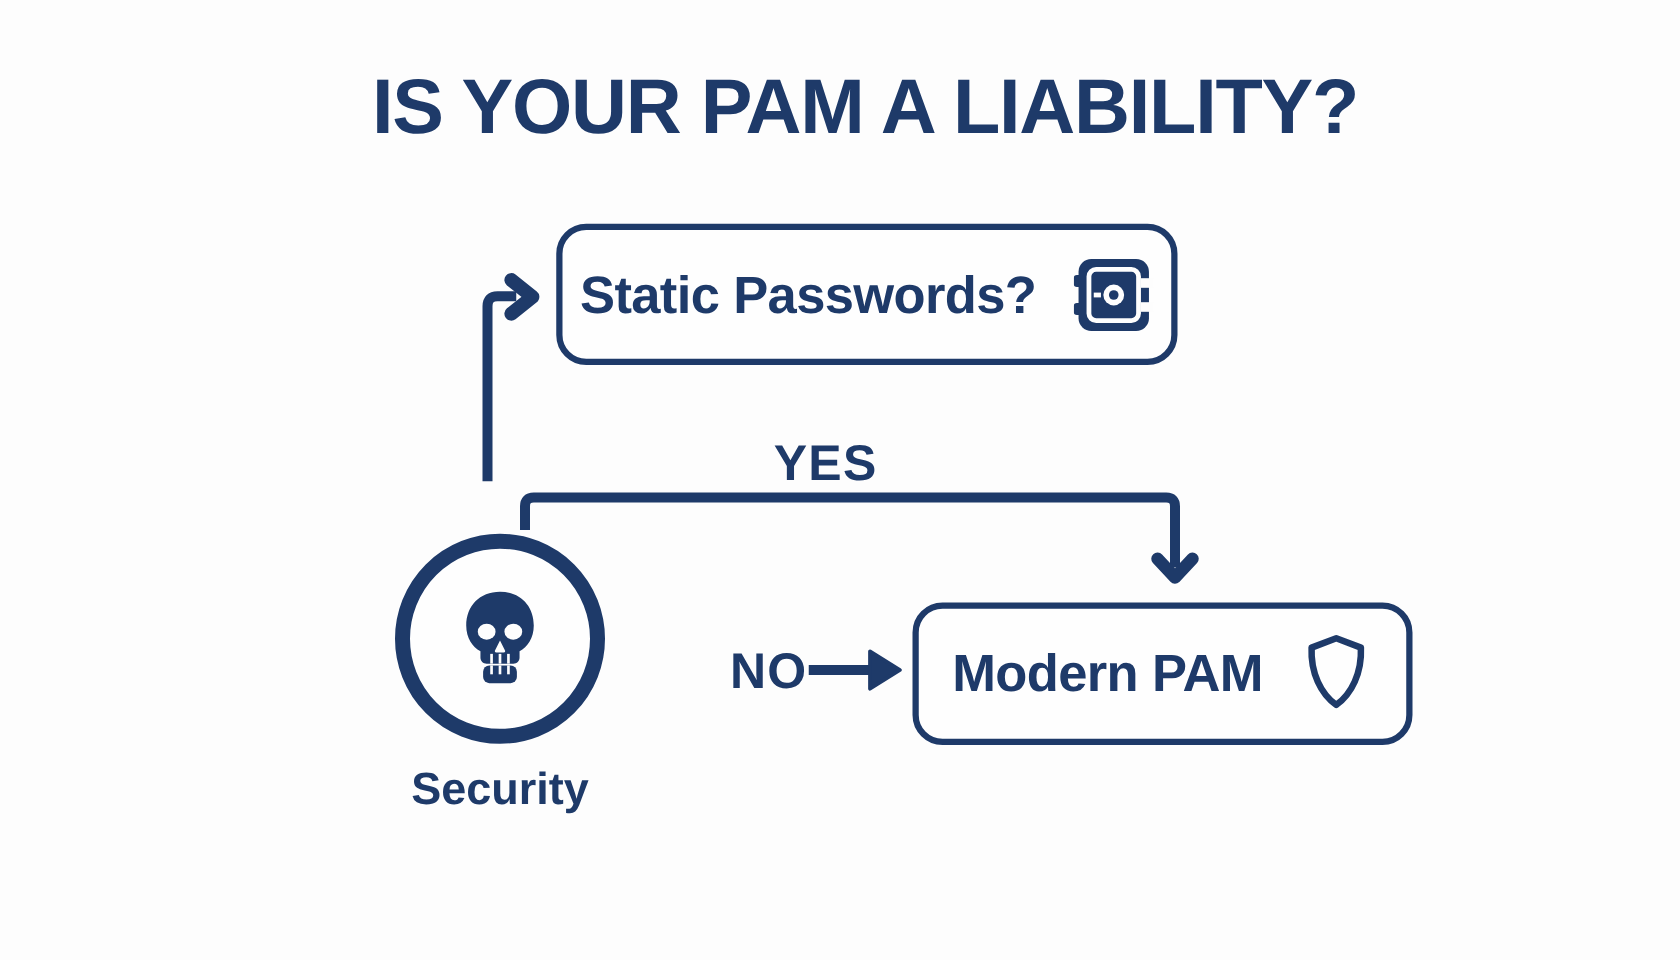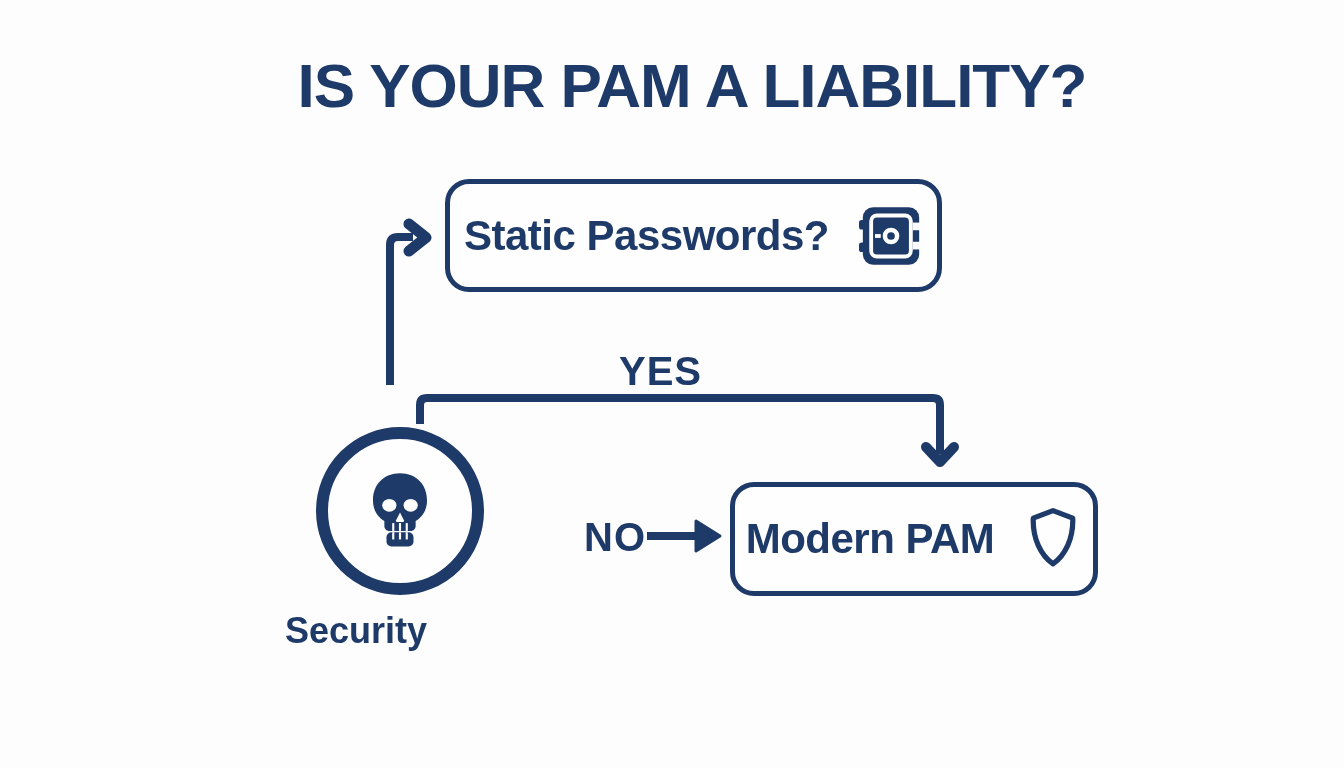--- a/index.html
+++ b/index.html
@@ -25,37 +25,37 @@
     color:#1e3a69;z-index:2;
   }
   .node-box{
     position:absolute;box-sizing:border-box;
     border:5px solid #1e3a69;border-radius:24px;
     background:#fefefe;
     display:flex;align-items:center;justify-content:center;
     gap:30px;z-index:2;
   }
   .box-static{left:425px;top:179px;width:497px;height:113px;}
-  .box-modern{left:710px;top:482px;width:368px;height:114px;}
+  .box-modern{left:710px;top:482px;width:400px;height:114px;}
   .node-label{
     font-size:42px;font-weight:800;letter-spacing:-0.5px;
     color:#1e3a69;white-space:nowrap;
   }
   .icon{display:block;}
   .circle-node{
     position:absolute;left:296px;top:427px;
     width:168px;height:168px;box-sizing:border-box;
     border:12px solid #1e3a69;border-radius:50%;
     background:#fefefe;
     display:flex;align-items:center;justify-content:center;
     z-index:2;
   }
   .security-label{
     position:absolute;left:265px;top:610px;width:230px;
-    text-align:left;
+    text-align:center;
     font-size:36px;font-weight:800;line-height:1.16;
     color:#1e3a69;z-index:2;
   }
   .edge-label{
     position:absolute;color:#1e3a69;font-weight:800;z-index:2;
   }
   .label-yes{left:599px;top:349px;width:120px;text-align:left;font-size:40px;letter-spacing:1px;}
   .label-no{left:560px;top:515px;width:70px;text-align:center;font-size:40px;letter-spacing:1px;}
 </style>
 </head>

